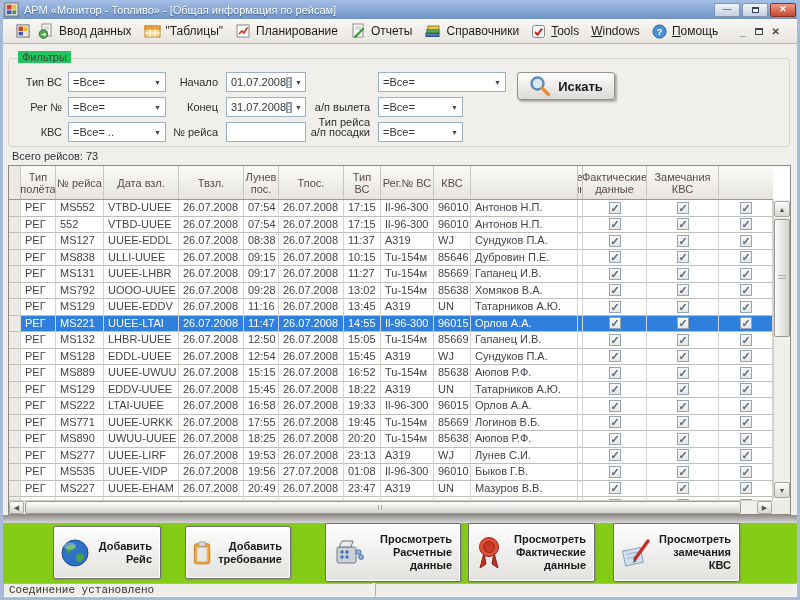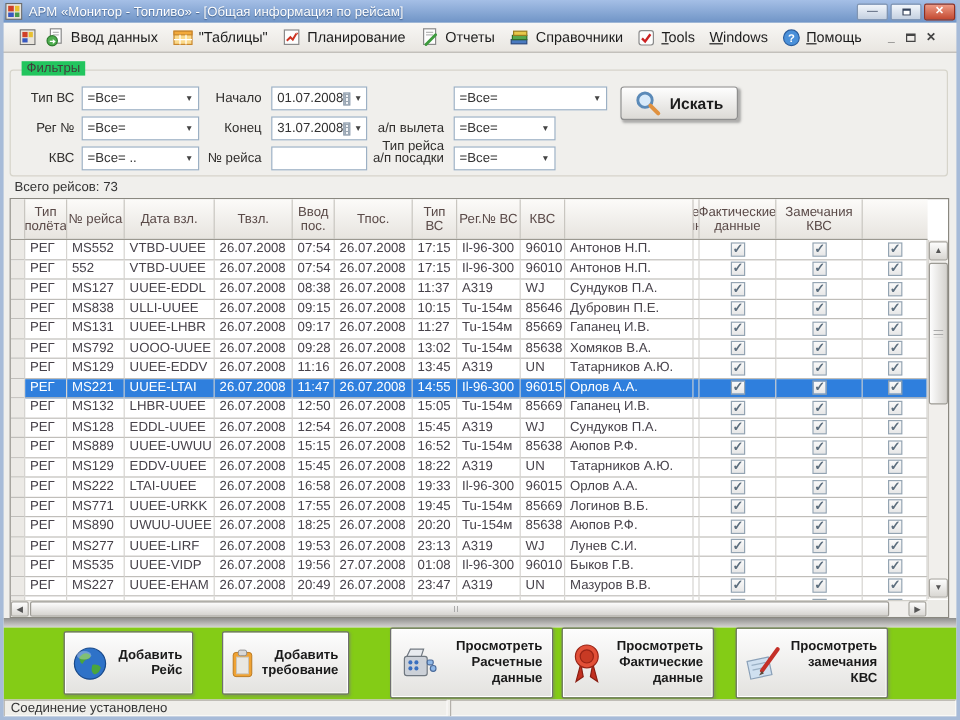--- a/index.html
+++ b/index.html
@@ -105,21 +105,21 @@
     background:linear-gradient(#8f8f8d,#d8d7d4); }
   .btnbar { position:absolute; left:3px; top:523px; width:794px; height:60px; background:#84cc16; }
   .big-btn { position:absolute; border:1px solid #6f6f6f; border-radius:2px;
     background:linear-gradient(#fdfdfd,#e3e2df);
     box-shadow:inset 0 0 0 1px #fff, 1px 1px 2px rgba(120,120,120,.4);
     display:flex; align-items:center; gap:6px; padding:4px 8px 4px 6px; }
   .big-btn .lbl { flex:1; font-size:11px; font-weight:bold; color:#1a1a1a;
     text-align:right; white-space:pre-line; line-height:13px; }
   
   .statusbar { position:absolute; left:3px; top:583px; width:794px; height:14px;
-    background:#efeeea; display:flex; }
+    background:#efeeea; display:flex;font-family:Liberation Mono, monospace; }
   .status-panel { border:1px solid; border-color:#b3b0aa #fbfaf8 #fbfaf8 #b3b0aa;
     font-size:11px; color:#333; line-height:12px; padding:0 5px; }
   .status-panel.p1 { width:370px; }
   .status-panel.p2 { flex:1; margin-left:2px; }
 </style>
 </head>
 <body>
 
 <div class="titlebar">
   <svg width="15" height="15" viewBox="0 0 16 16">
@@ -287,21 +287,21 @@
 
 <span class="total-label">Всего рейсов: 73</span>
 
 <div class="table-wrap">
   <div class="thead">
     <div class="th sel-cell"></div>
     <div class="th">Тип полёта</div>
     <div class="th">№ рейса</div>
     <div class="th">Дата взл.</div>
     <div class="th">Твзл.</div>
-    <div class="th">Ввод пос.</div>
+    <div class="th">Лунев пос.</div>
     <div class="th">Тпос.</div>
     <div class="th">Тип ВС</div>
     <div class="th">Рег.№ ВС</div>
     <div class="th">КВС</div>
     <div class="th"></div>
     <div class="th">Расчетные данные</div>
     <div class="th">Фактические данные</div>
     <div class="th">Замечания КВС</div>
   </div>
   <div class="tbody">

